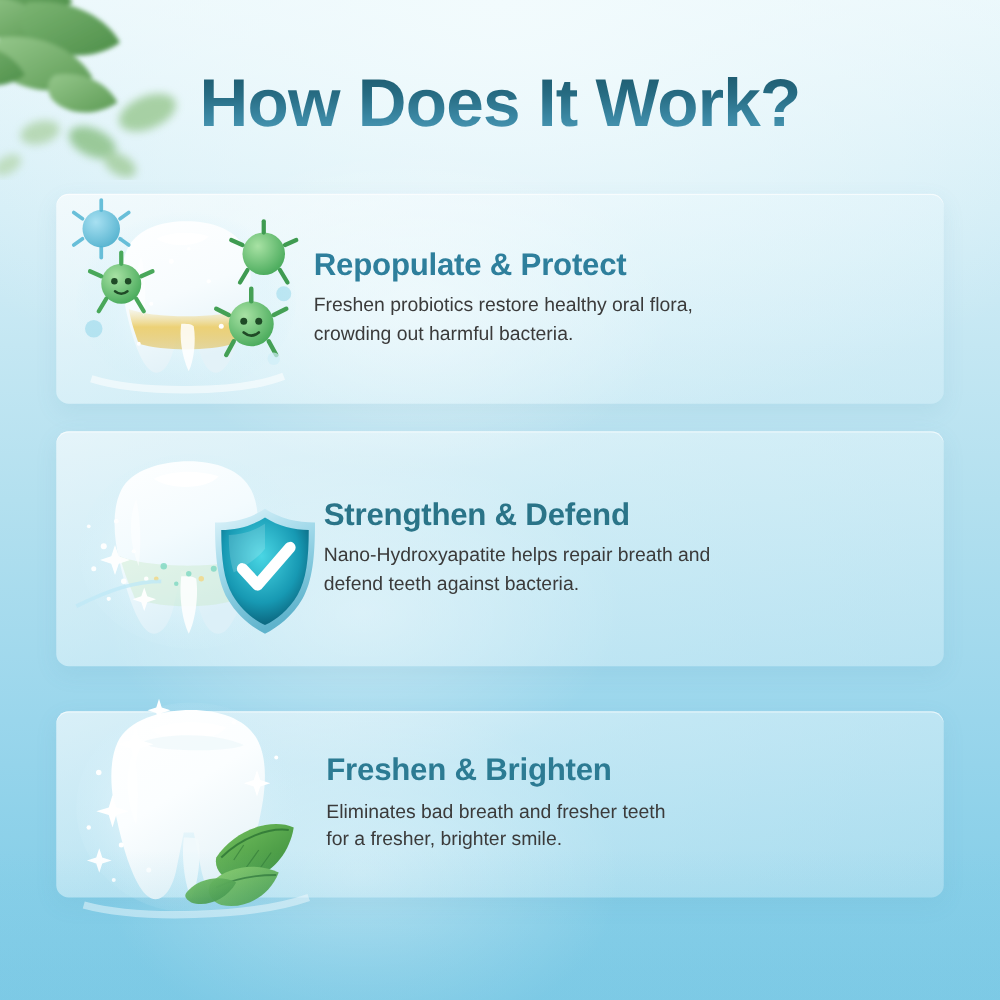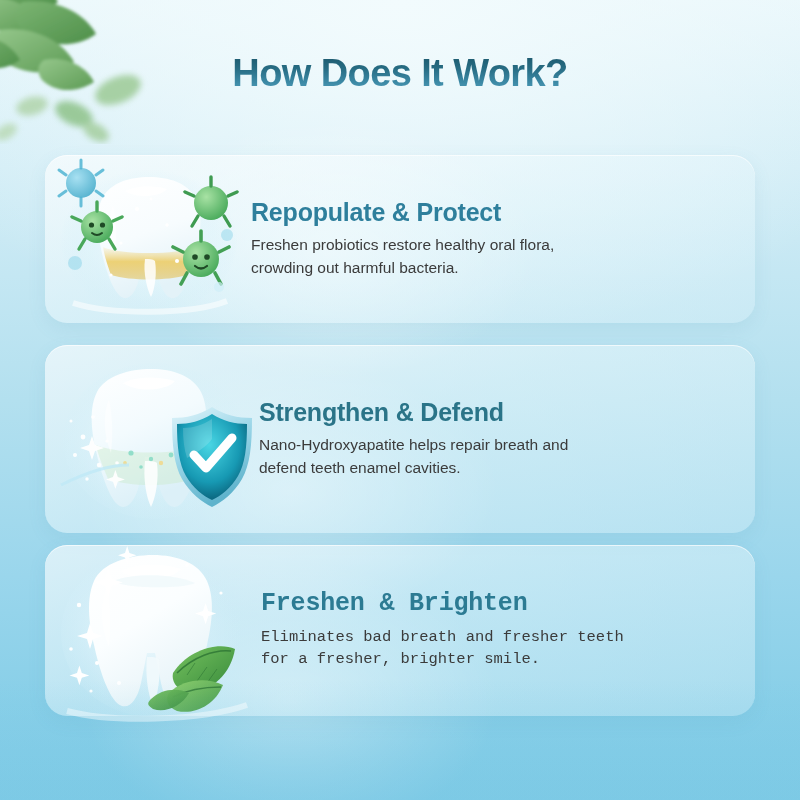--- a/index.html
+++ b/index.html
@@ -33,39 +33,39 @@
     background:radial-gradient(ellipse at center, rgba(255,255,255,.40), rgba(255,255,255,0) 70%);}
 
   
   .leaves{position:absolute;left:-30px;top:-36px;width:210px;height:180px;}
   .leaves svg{display:block;}
 
   
   .title-wrap{position:absolute;left:0;top:52px;width:800px;text-align:center;}
   .title{
     display:inline-block;
-    font-size:38px;font-weight:700;letter-spacing:-0.6px;
+    font-size:54px;font-weight:700;letter-spacing:-0.6px;
     background:linear-gradient(180deg,#1a5467 0%,#276c83 38%,#3c89a5 70%,#57a3be 100%);
     -webkit-background-clip:text;background-clip:text;
     color:transparent;-webkit-text-fill-color:transparent;
     text-shadow:none;
   }
 
   
   .cards{position:absolute;left:45px;top:155px;width:710px;}
   .card{
     position:relative;
-    border-radius:22px;
+    border-radius:10px;
     background:linear-gradient(160deg, rgba(255,255,255,.62) 0%, rgba(238,250,253,.48) 45%, rgba(218,241,249,.40) 100%);
     box-shadow:0 1px 0 rgba(255,255,255,.65) inset, 0 6px 18px rgba(80,150,175,.10);
     overflow:visible;
   }
   .card.c1{height:168px;margin-bottom:22px;}
-  .card.c2{height:188px;margin-bottom:12px;}
-  .card.c3{height:171px;font-family:Liberation Mono, monospace;}
+  .card.c2{height:188px;margin-bottom:36px;}
+  .card.c3{height:149px;}
 
   .card-inner{position:relative;display:flex;align-items:center;height:100%;}
 
   .art{position:relative;flex:0 0 auto;}
   .art svg{display:block;overflow:visible;}
   .art.a1{width:196px;height:168px;margin-left:6px;}
   .art.a2{width:200px;height:188px;margin-left:14px;}
   .art.a3{width:200px;height:195px;margin-left:16px;}
 
   .copy{position:relative;flex:1 1 auto;padding-right:30px;}
@@ -354,21 +354,21 @@
               <path d="M34 0 C22 8 8 11 -6 11 C-6 38 -4 58 4 72 C12 86 24 95 34 100 C44 95 56 86 64 72 C72 58 74 38 74 11 C60 11 46 8 34 0Z" fill="url(#shieldRim)"></path>
               <path d="M34 7 C23 14 11 17 -1 17 C-1 40 1 57 8 69 C15 81 25 89 34 93 C43 89 53 81 60 69 C67 57 69 40 69 17 C57 17 45 14 34 7Z" fill="url(#shieldInner)"></path>
               <path d="M34 12 C25 18 15 21 5 21 C5 32 6 42 9 51 C18 46 28 40 34 32 Z" fill="#ffffff" opacity=".16"></path>
               <path d="M16 48 l12 13 l26 -30" stroke="#ffffff" stroke-width="9" fill="none" stroke-linecap="round" stroke-linejoin="round"></path>
             </g>
           </svg>
         </div>
         <div class="copy">
           <h2 class="head">Strengthen &amp; Defend</h2>
           <p class="body">Nano-Hydroxyapatite helps repair breath and</p>
-          <p class="body">defend teeth enamel cavities.</p>
+          <p class="body">defend teeth against bacteria.</p>
         </div>
       </div>
     </div>
 
     <div class="card c3">
       <div class="card-inner">
         <div class="art a3">
           <svg width="200" height="195" viewBox="0 0 200 195">
             <defs>
               <radialGradient id="g3glow" cx="44%" cy="50%" r="56%">

